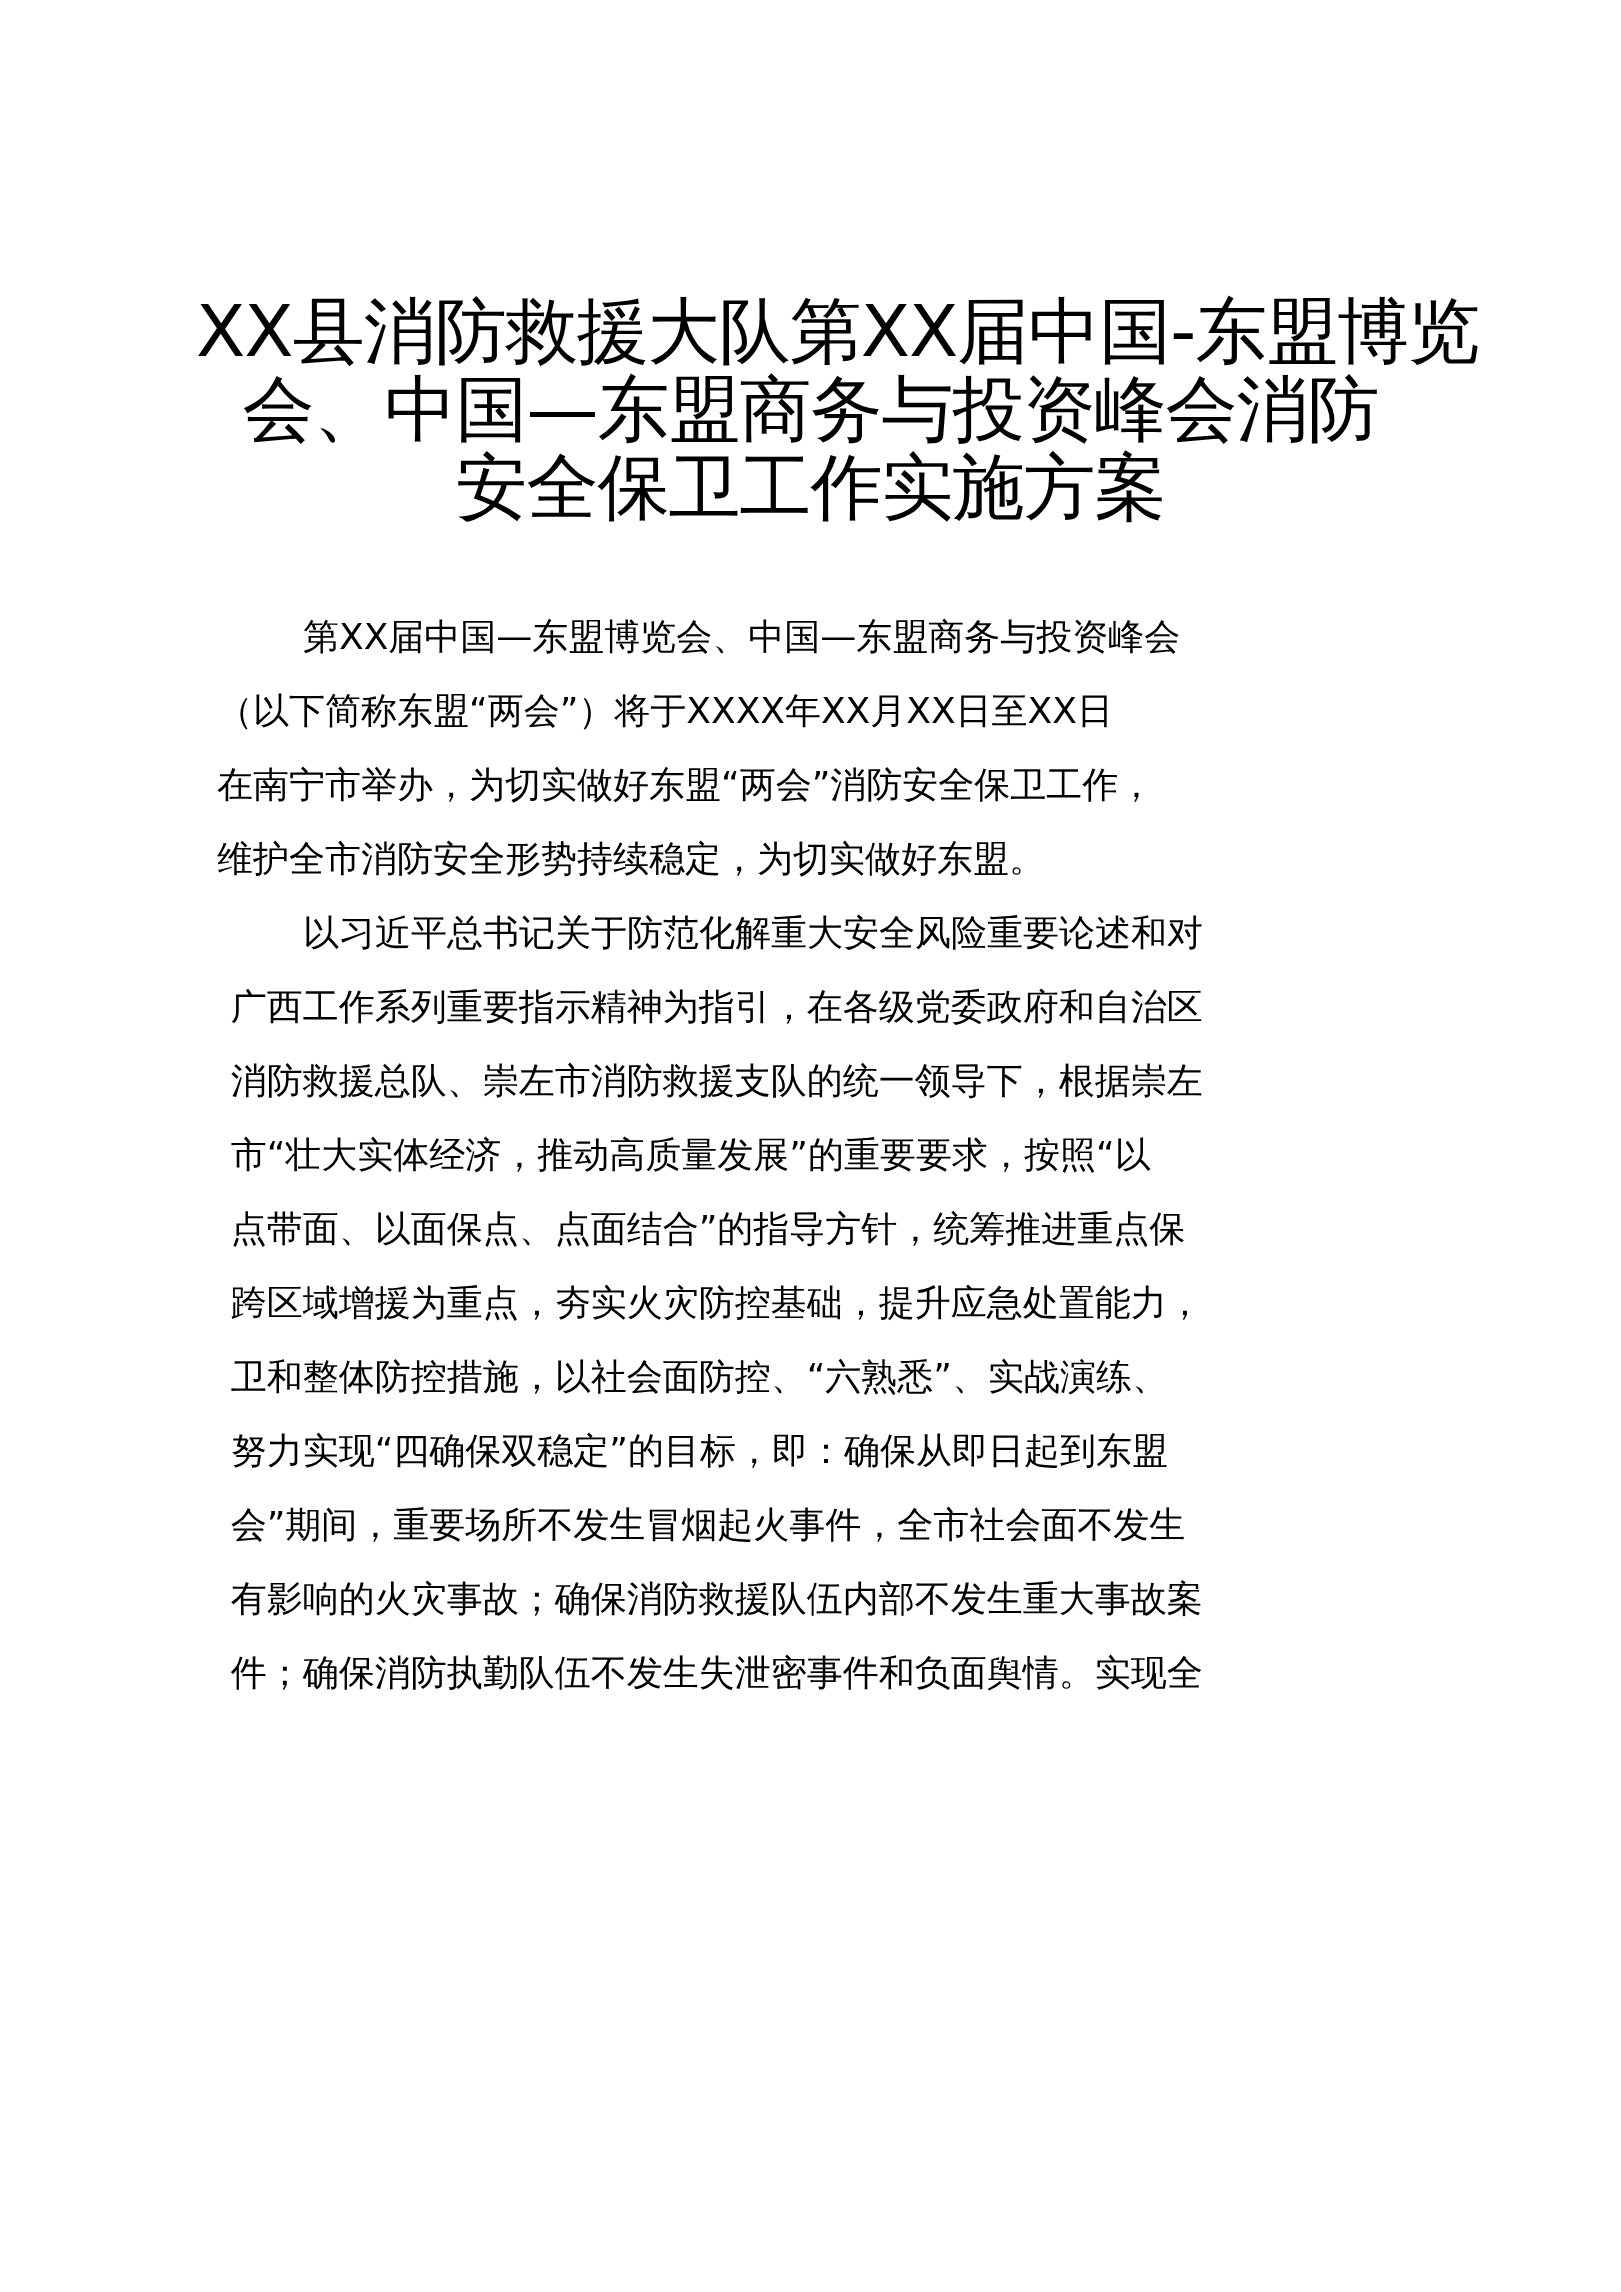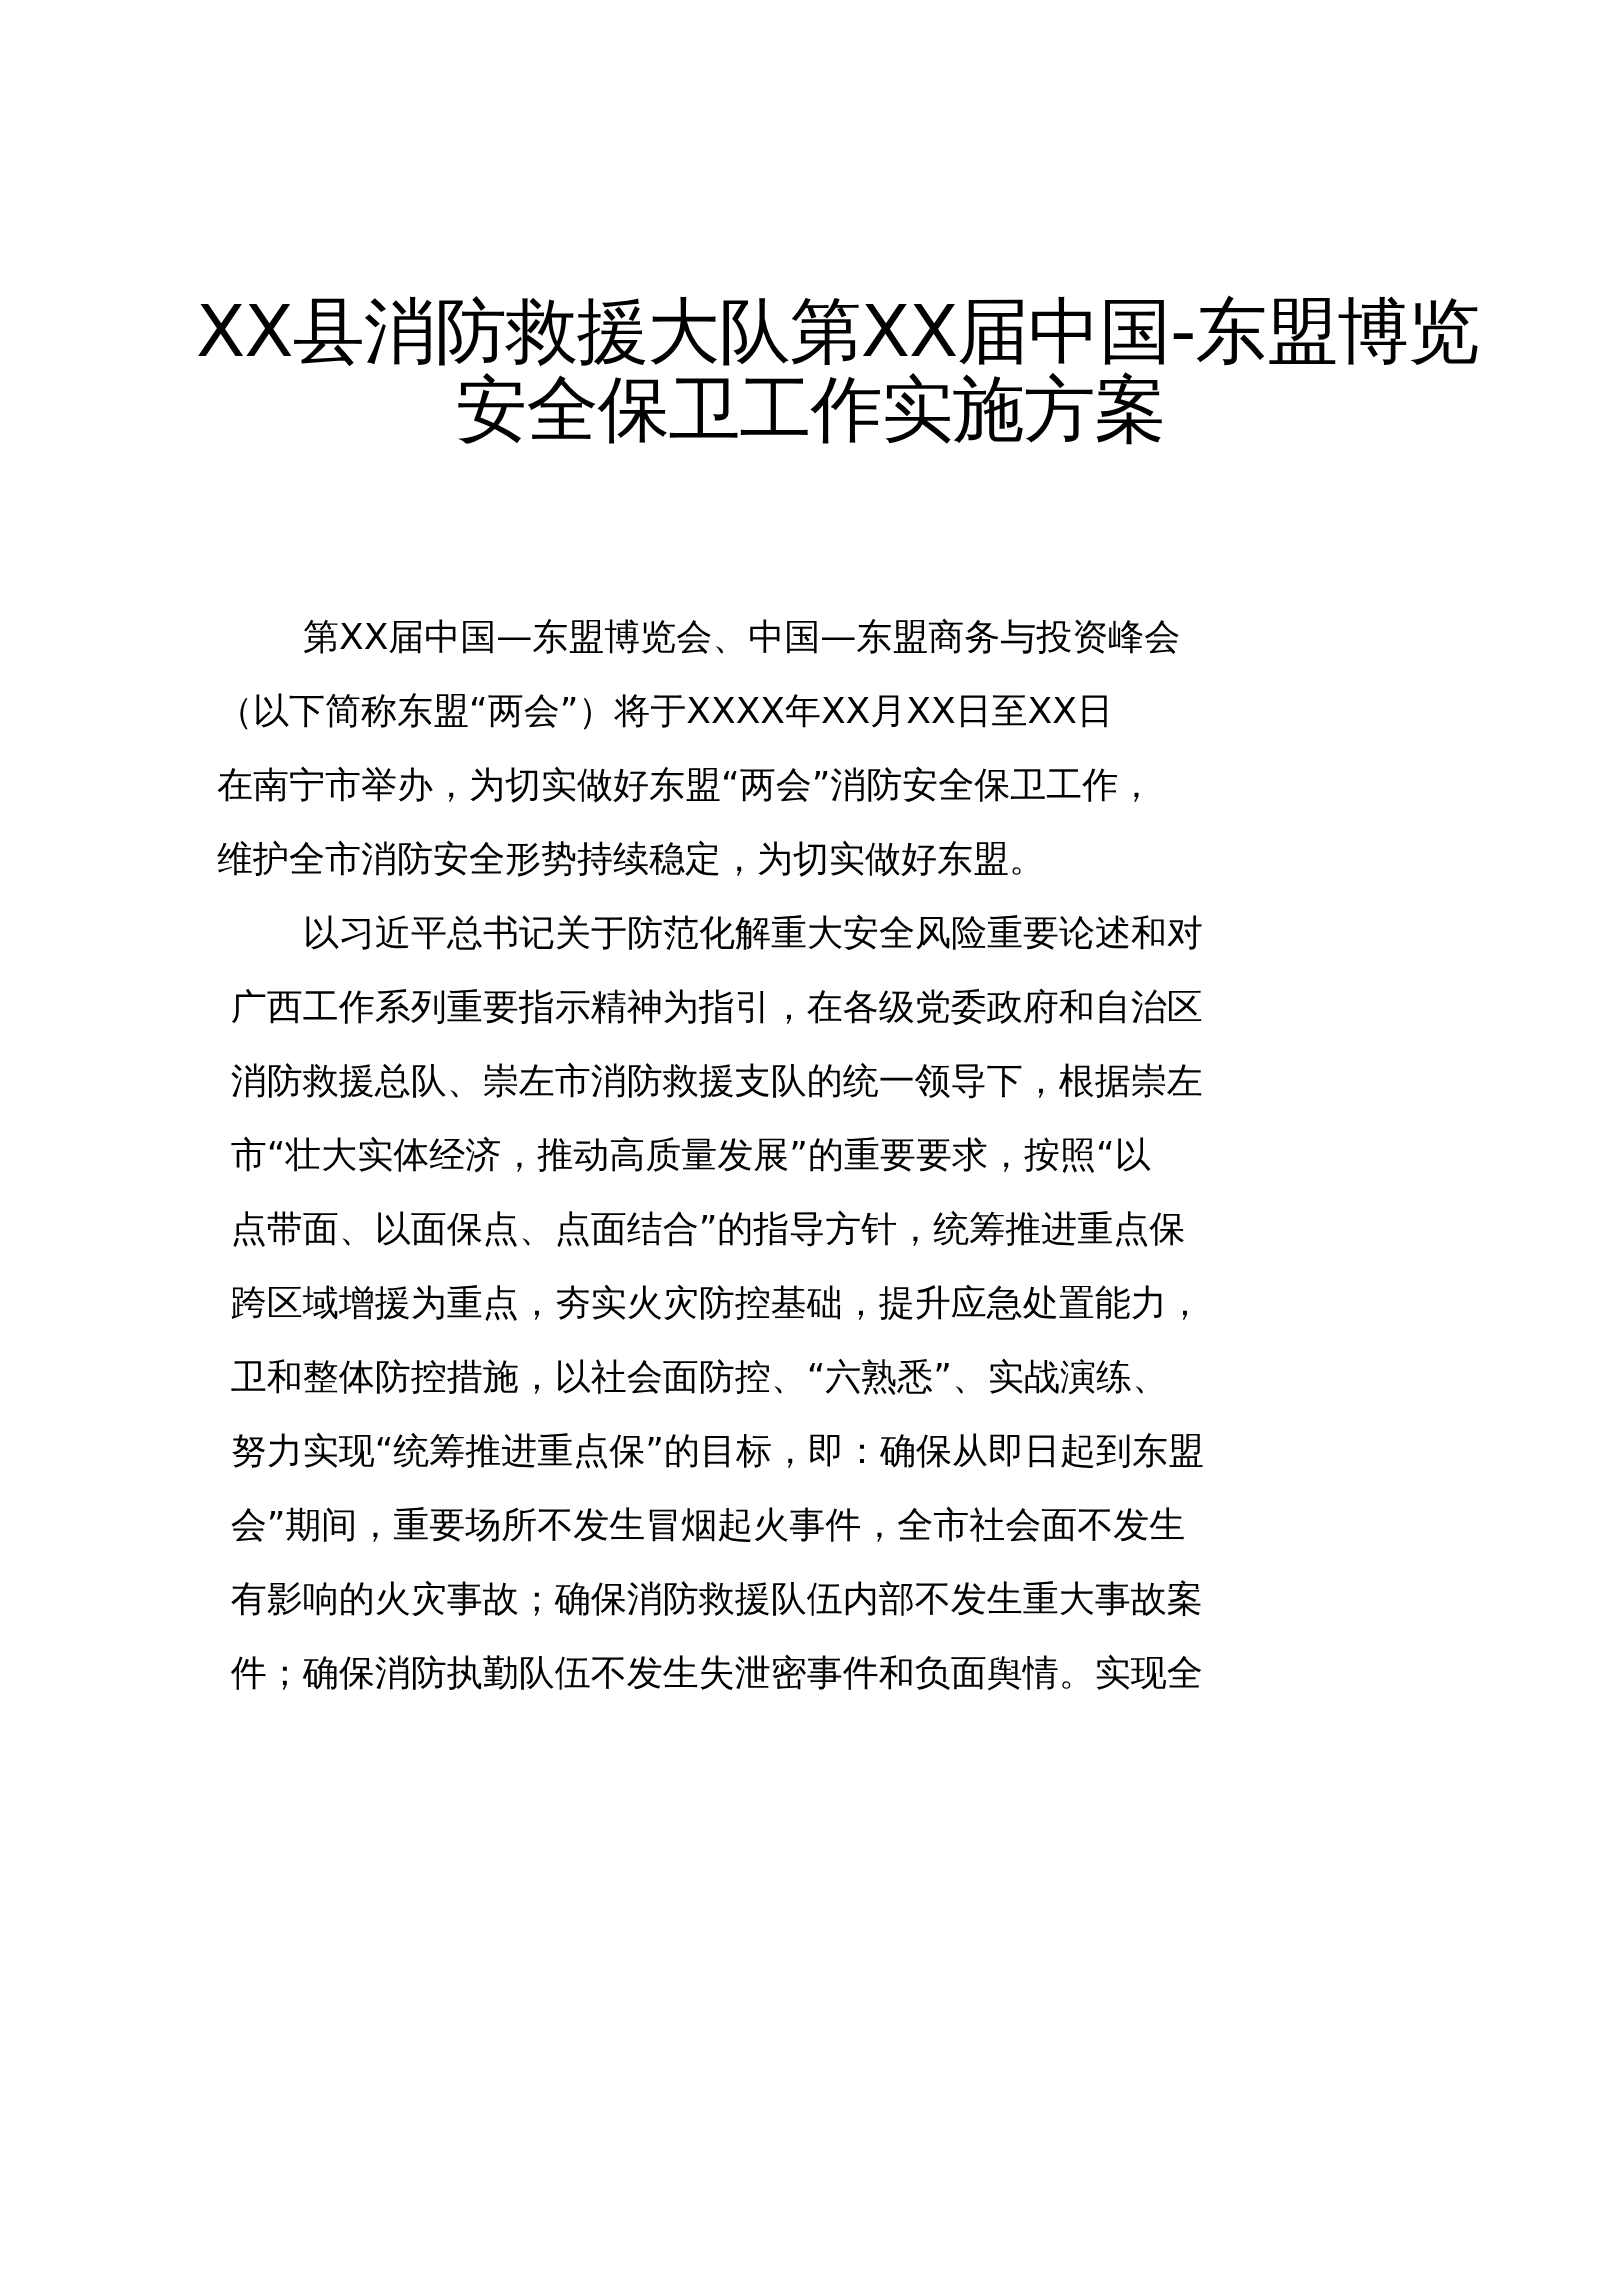--- a/index.html
+++ b/index.html
@@ -62,41 +62,42 @@
       padding-left: 13.7px;
     }
   </style>
 </head>
 <body>
 
 <div class="page">
 
   <div class="title-block">
     <span class="title-line">XX县消防救援大队第XX届中国-东盟博览</span>
+    <span class="title-line">会、中国—东盟商务与投资峰会消防</span>
     <span class="title-line">安全保卫工作实施方案</span>
   </div>
 
   <div class="body-block">
     <div>
       <span class="line indent">第XX届中国—东盟博览会、中国—东盟商务与投资峰会</span>
       <span class="line">（以下简称东盟“两会”）将于XXXX年XX月XX日至XX日</span>
       <span class="line">在南宁市举办，为切实做好东盟“两会”消防安全保卫工作，</span>
       <span class="line">维护全市消防安全形势持续稳定，为切实做好东盟。</span>
     </div>
 
 
     <div>
       <span class="line indent">以习近平总书记关于防范化解重大安全风险重要论述和对</span>
       <span class="line indent-small">广西工作系列重要指示精神为指引，在各级党委政府和自治区</span>
       <span class="line indent-small">消防救援总队、崇左市消防救援支队的统一领导下，根据崇左</span>
       <span class="line indent-small">市“壮大实体经济，推动高质量发展”的重要要求，按照“以</span>
       <span class="line indent-small">点带面、以面保点、点面结合”的指导方针，统筹推进重点保</span>
       <span class="line indent-small">跨区域增援为重点，夯实火灾防控基础，提升应急处置能力，</span>
       <span class="line indent-small">卫和整体防控措施，以社会面防控、“六熟悉”、实战演练、</span>
-      <span class="line indent-small">努力实现“统筹推进重点保”的目标，即：确保从即日起到东盟</span>
+      <span class="line indent-small">努力实现“四确保双稳定”的目标，即：确保从即日起到东盟</span>
       <span class="line indent-small">会”期间，重要场所不发生冒烟起火事件，全市社会面不发生</span>
       <span class="line indent-small">有影响的火灾事故；确保消防救援队伍内部不发生重大事故案</span>
       <span class="line indent-small">件；确保消防执勤队伍不发生失泄密事件和负面舆情。实现全</span>
     </div>
   </div>
 
 </div>
 
 
 </body></html>

